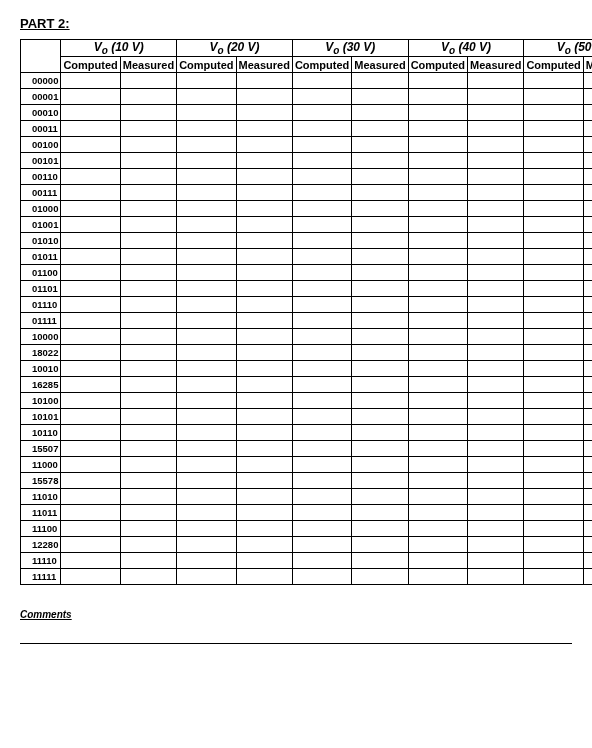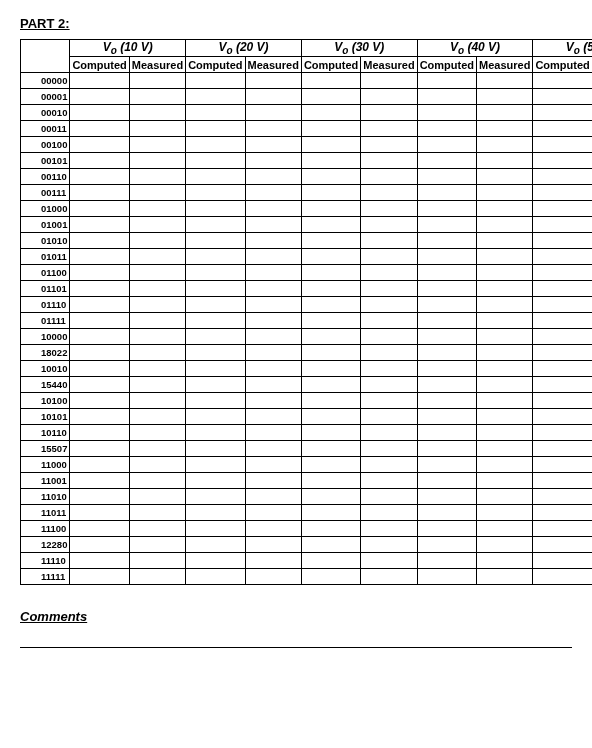--- a/index.html
+++ b/index.html
@@ -24,38 +24,38 @@
     th, td {
       border: 1px solid #000;
       text-align: center;
       font-size: 9.5px;
       padding: 0 2px;
       height: 16px;
     }
     .row-label {
       text-align: left;
       font-weight: bold;
-      padding-left: 20px;
+      padding-left: 11px;
       width: 42px;
       font-size: 9.5px;
     }
     .col-group-header {
       font-style: italic;
       font-weight: bold;
       font-size: 12px;
       border-bottom: 0;
     }
     .sub-header {
       font-size: 11px;
     }
     .comments-title {
       font-weight: bold;
       font-style: italic;
       text-decoration: underline;
-      font-size: 13px;
+      font-size: 10px;
       margin-bottom: 6px;
     }
     .comments-line {
       border-bottom: 1px solid #000;
       height: 18px;
       width: 100%;
     }
     .data-cell {
       min-width: 48px;
     }
@@ -330,21 +330,21 @@
         <td class="data-cell"></td>
         <td class="data-cell"></td>
         <td class="data-cell"></td>
         <td class="data-cell"></td>
         <td class="data-cell"></td>
         <td class="data-cell"></td>
         <td class="data-cell"></td>
         <td class="data-cell"></td>
       </tr>
       <tr>
-        <td class="row-label">15440</td>
+        <td class="row-label">16285</td>
         <td class="data-cell"></td>
         <td class="data-cell"></td>
         <td class="data-cell"></td>
         <td class="data-cell"></td>
         <td class="data-cell"></td>
         <td class="data-cell"></td>
         <td class="data-cell"></td>
         <td class="data-cell"></td>
         <td class="data-cell"></td>
         <td class="data-cell"></td>
@@ -408,21 +408,21 @@
         <td class="data-cell"></td>
         <td class="data-cell"></td>
         <td class="data-cell"></td>
         <td class="data-cell"></td>
         <td class="data-cell"></td>
         <td class="data-cell"></td>
         <td class="data-cell"></td>
         <td class="data-cell"></td>
       </tr>
       <tr>
-        <td class="row-label">11001</td>
+        <td class="row-label">15578</td>
         <td class="data-cell"></td>
         <td class="data-cell"></td>
         <td class="data-cell"></td>
         <td class="data-cell"></td>
         <td class="data-cell"></td>
         <td class="data-cell"></td>
         <td class="data-cell"></td>
         <td class="data-cell"></td>
         <td class="data-cell"></td>
         <td class="data-cell"></td>

